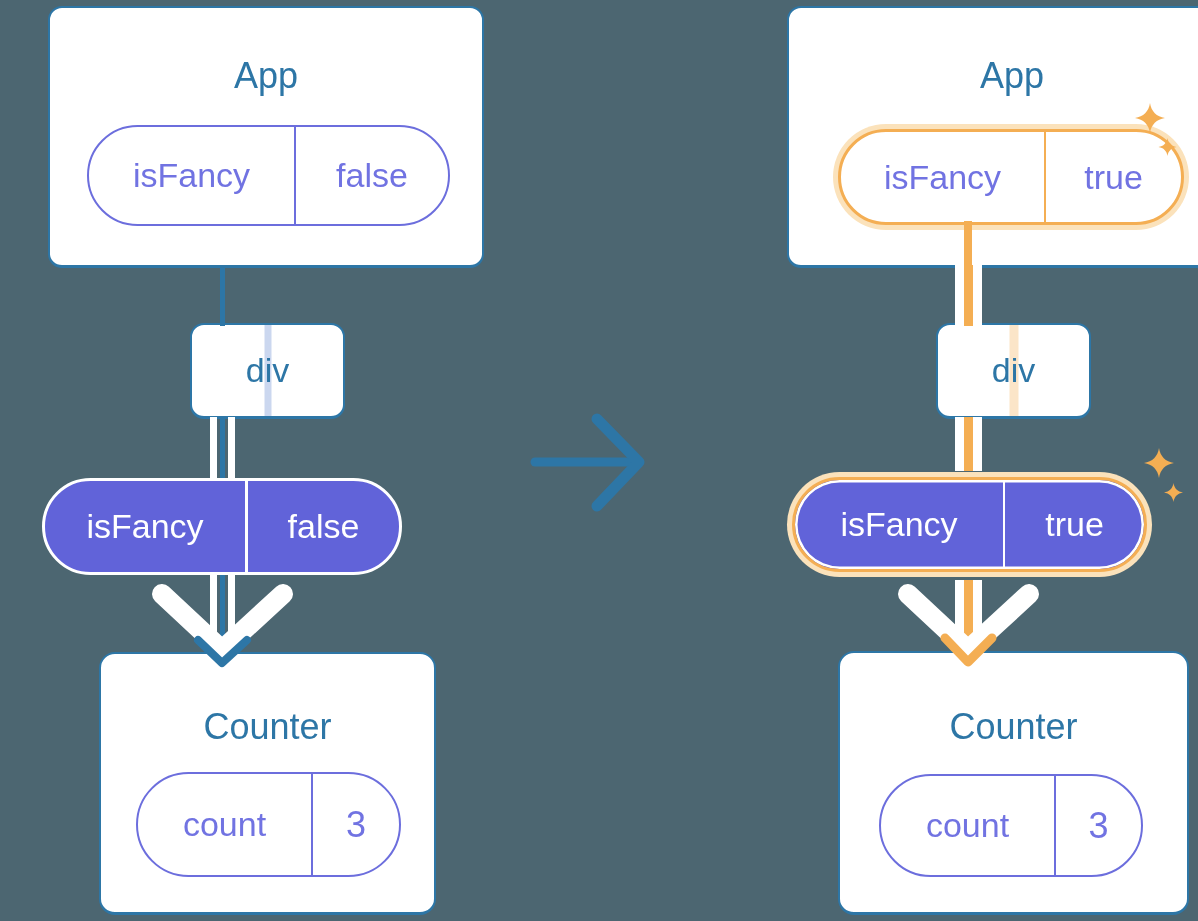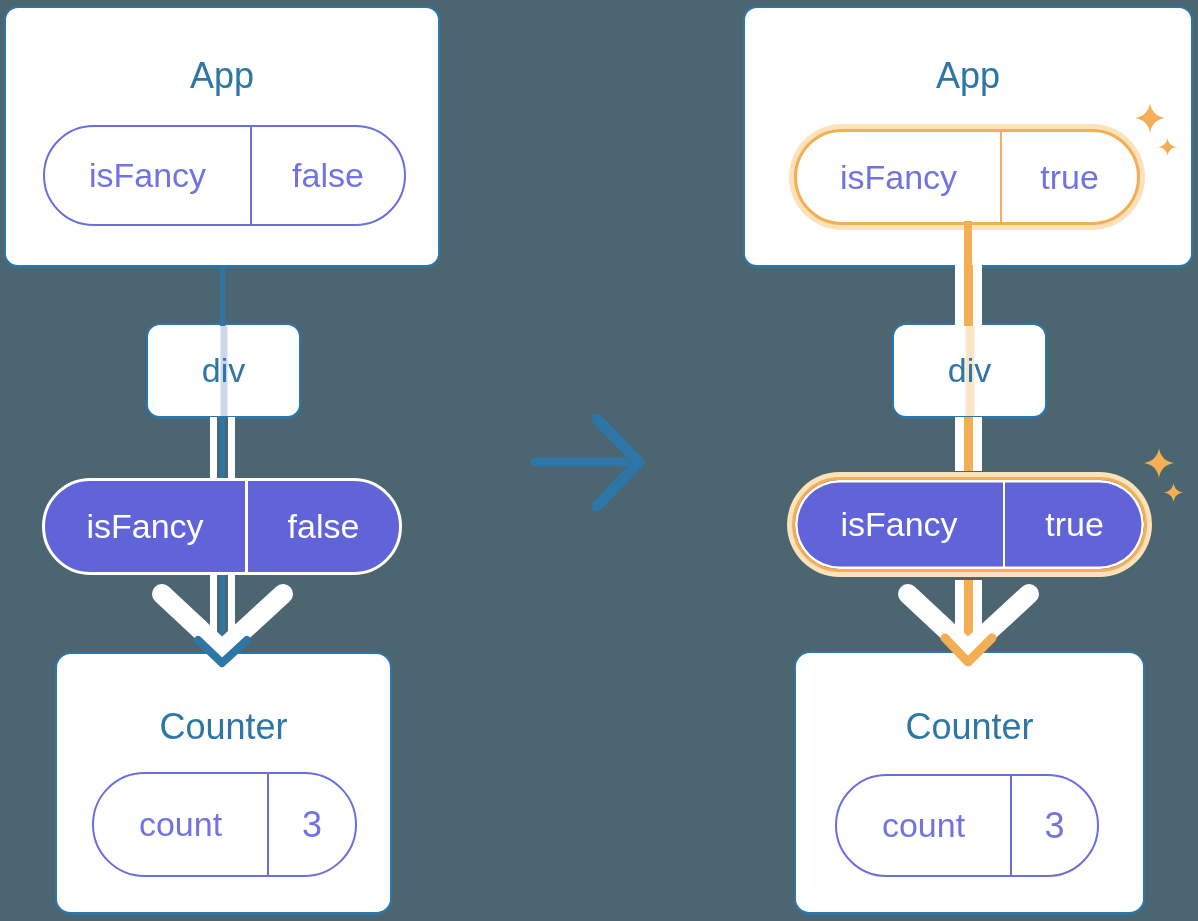--- a/index.html
+++ b/index.html
@@ -12,21 +12,21 @@
     --orange:#F4AE53;
     --orange-pale:#FBE2BB;
     --orange-stripe:#FBE5C8;
   }
   *{margin:0;padding:0;box-sizing:border-box;}
   html,body{width:1198px;height:921px;}
   body{font-family:"Liberation Sans",sans-serif;background:var(--bg);}
   .stage{position:relative;width:1198px;height:921px;background:var(--bg);overflow:hidden;}
 
   
-  .card{position:absolute;background:#fff;border:2.5px solid var(--blue);border-bottom-width:3.5px;z-index:1;}
+  .card{position:absolute;background:#fff;border:2.5px solid var(--blue);border-bottom-width:3.5px;z-index:1;margin-left:44px;}
   .card-title{position:absolute;left:0;right:0;text-align:center;font-size:36px;font-weight:500;color:var(--blue);}
 
   
   .pill{position:absolute;display:flex;align-items:stretch;background:#fff;}
   .pill .cell{display:flex;align-items:center;justify-content:center;font-size:34px;}
   .pill-outline{border:2.5px solid var(--purple-border);color:var(--purple-text);}
   .pill-outline .cell-name{border-right:2.5px solid var(--purple-border);}
   .pill-filled{background:var(--purple);border:3px solid #fff;color:#fff;}
   .pill-filled .cell-name{border-right:3px solid #fff;}
   .pill-hot{border-color:var(--orange);}

